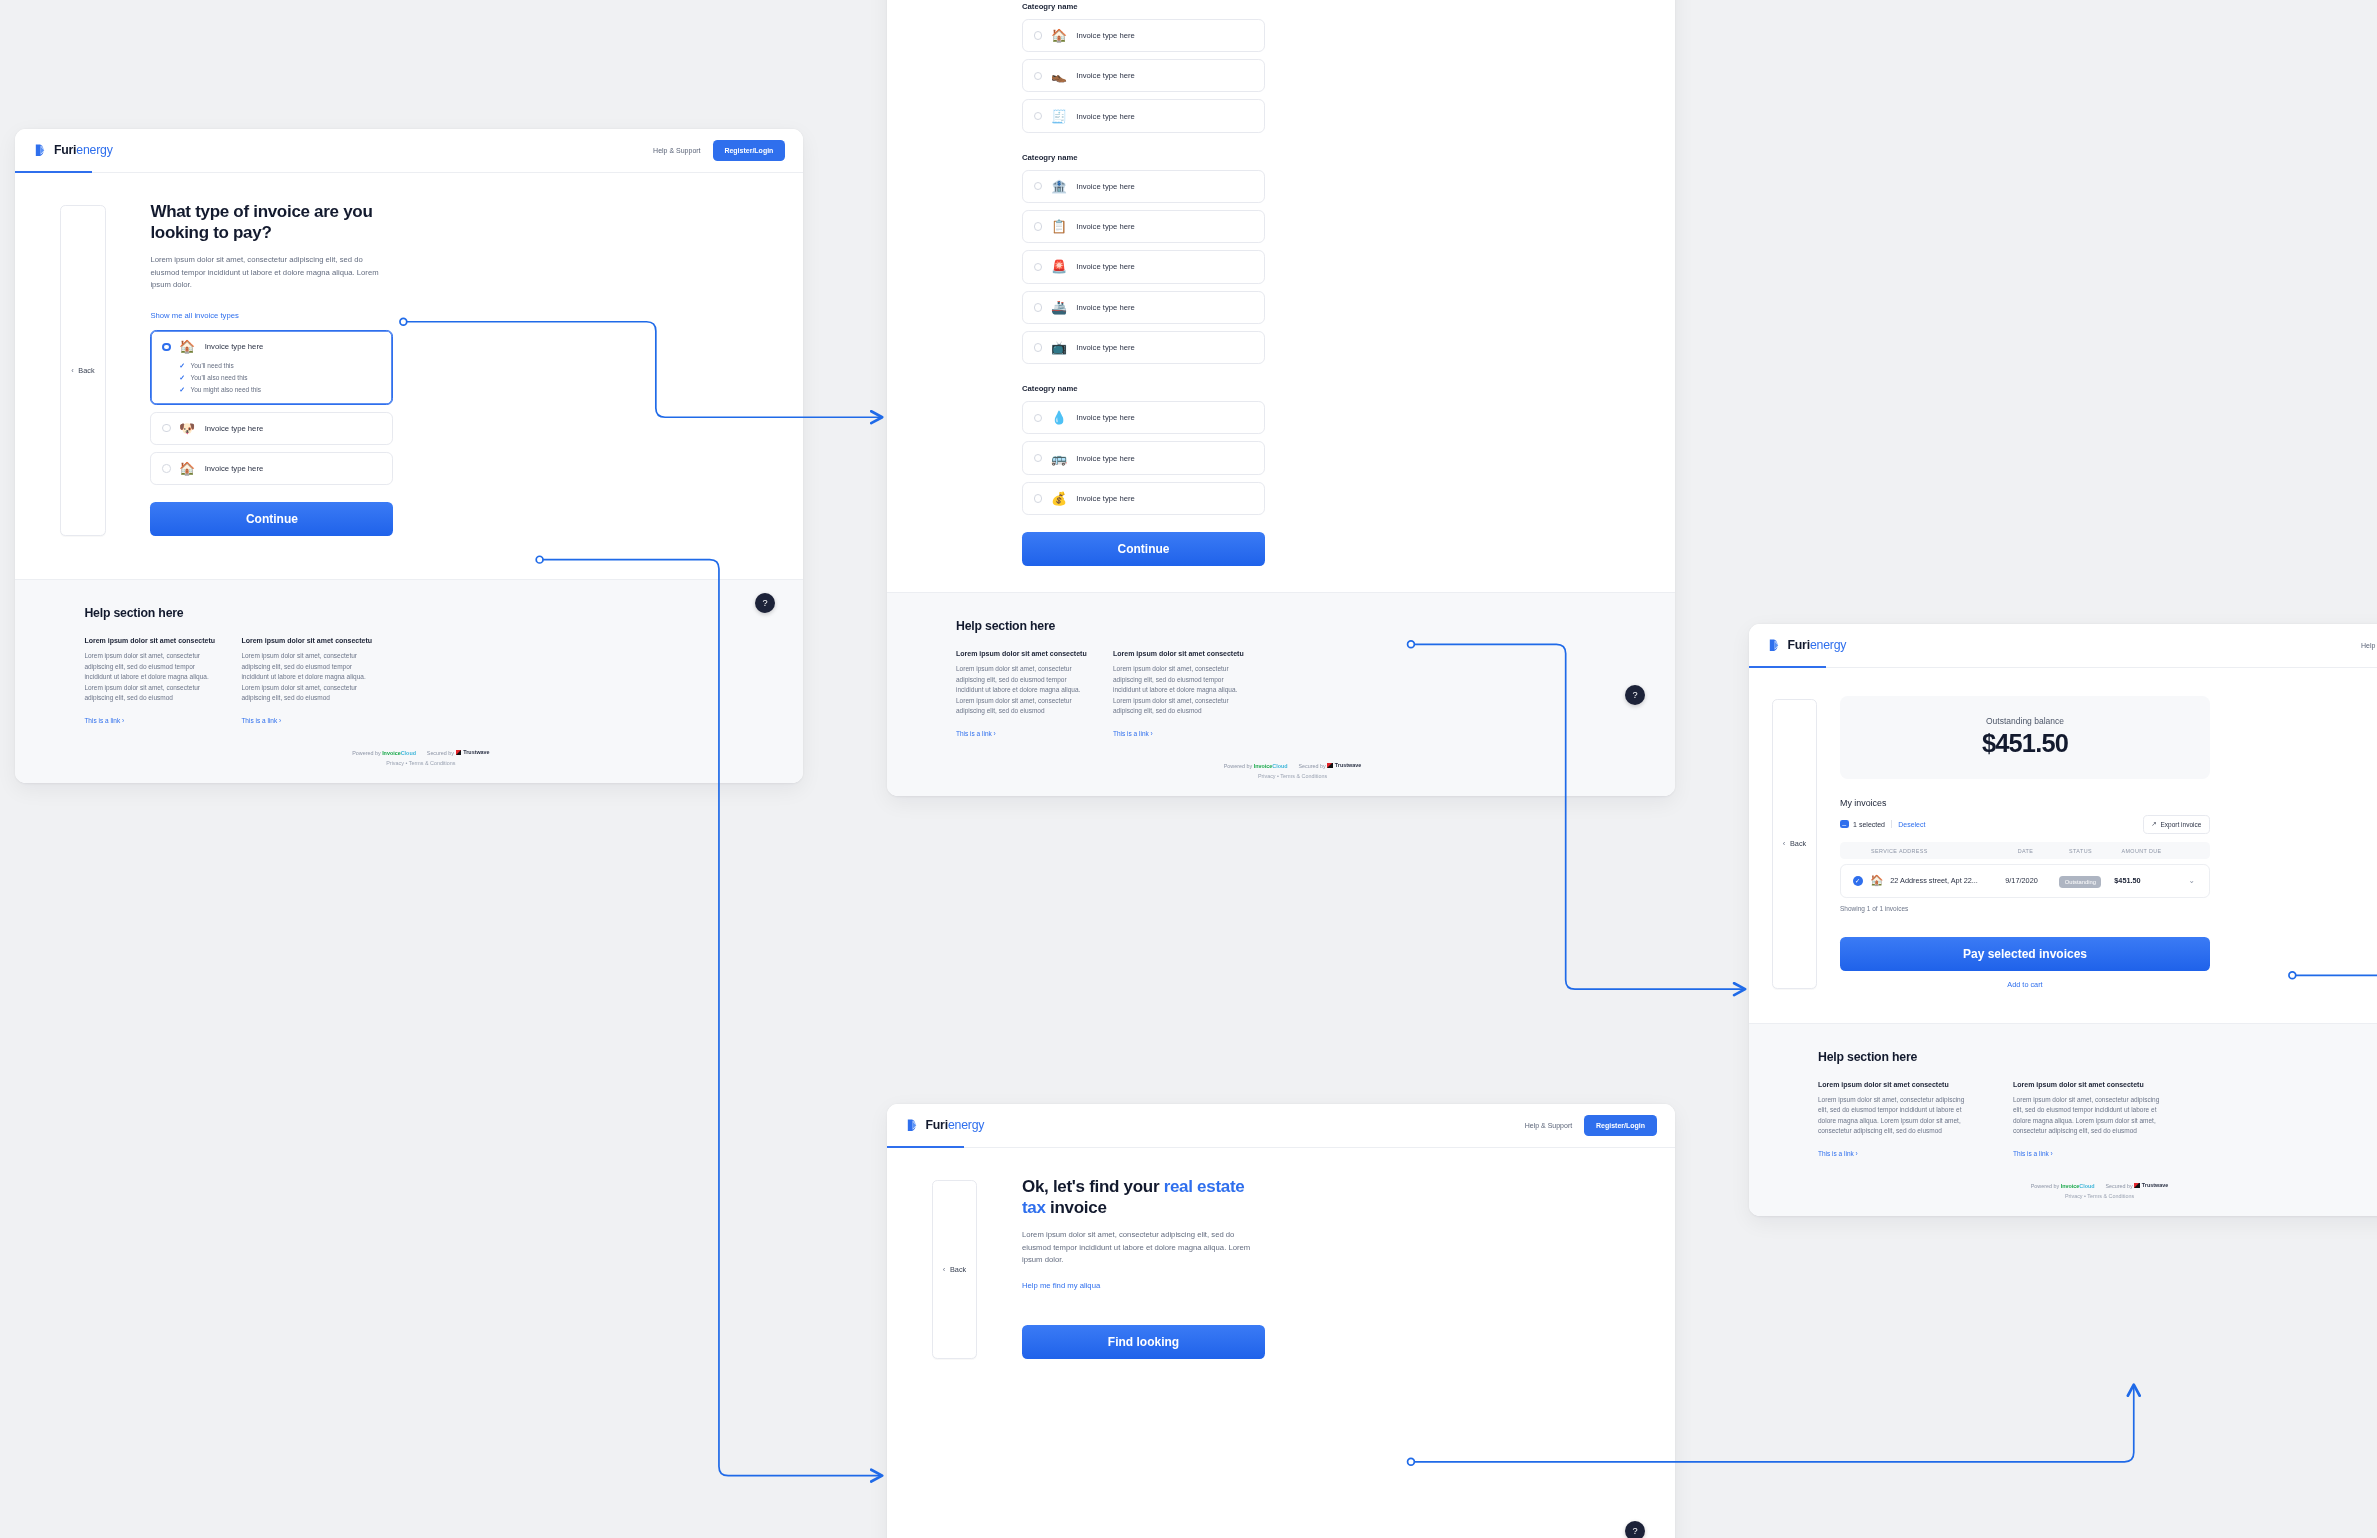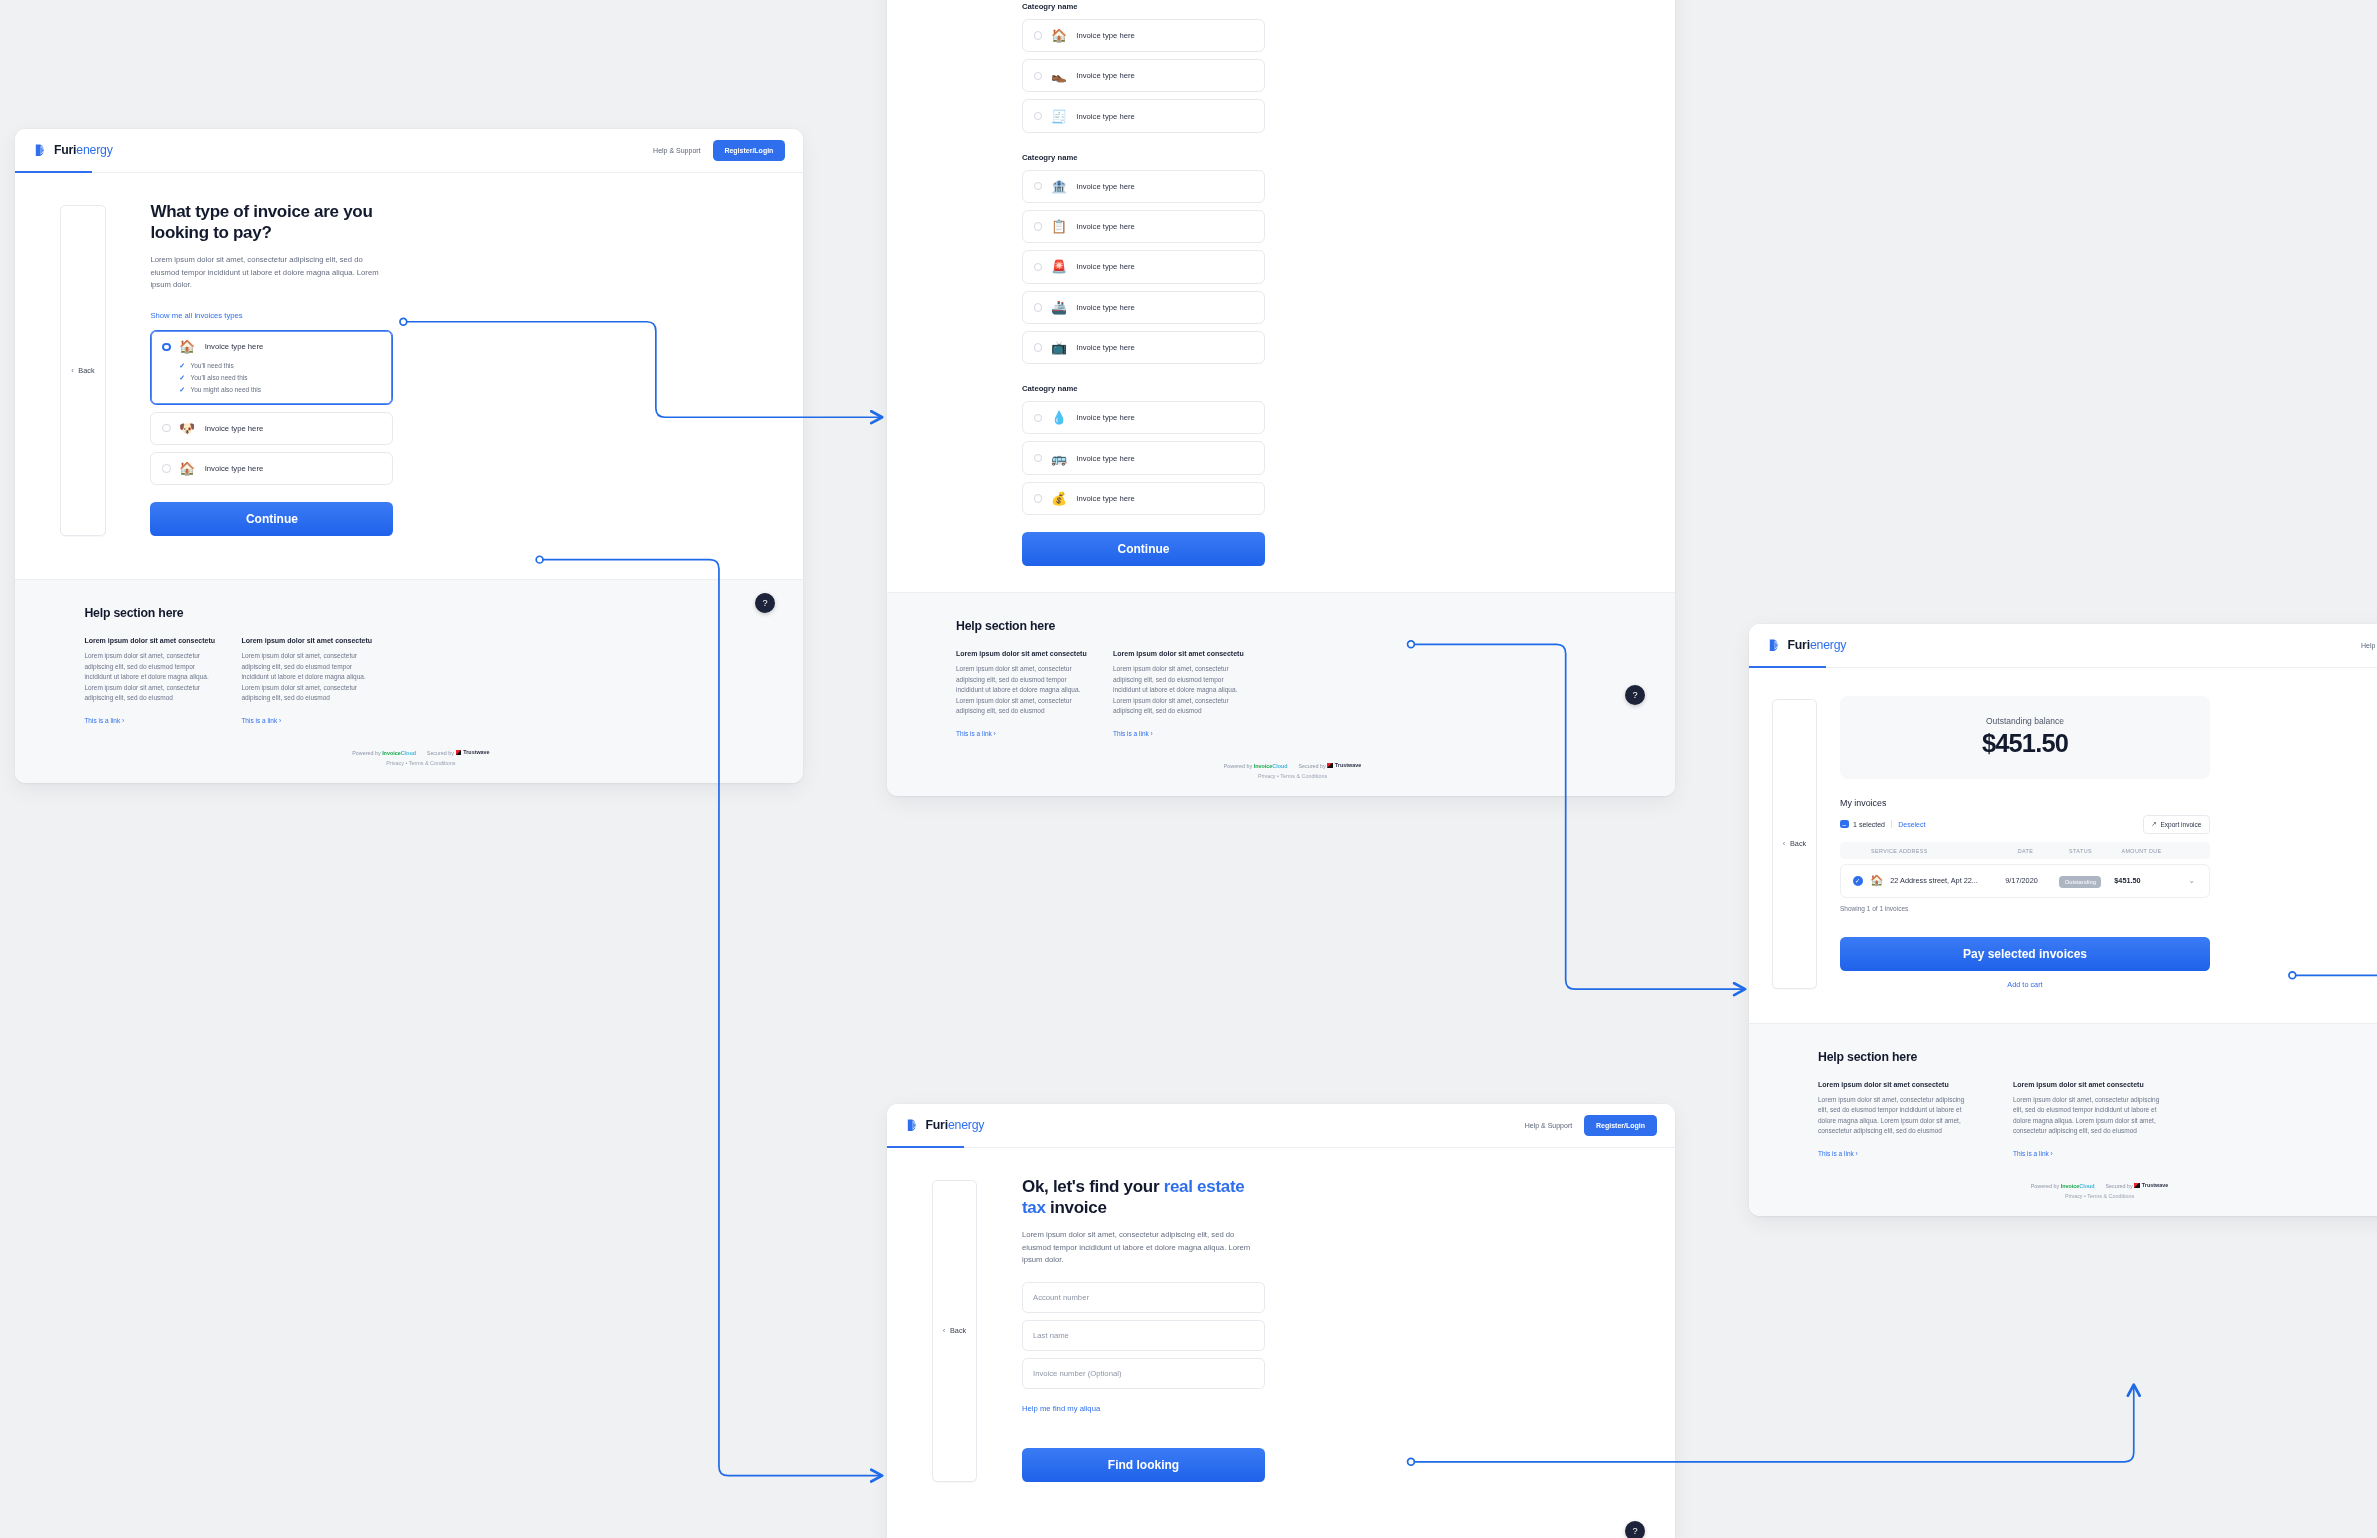--- a/index.html
+++ b/index.html
@@ -258,21 +258,21 @@
         </button>
       </div>
       <div class="main-col">
         <h1 class="title">
           <span>What type of invoice are you</span><br>
           <span>looking to pay?</span>
         </h1>
         <p class="lede">Lorem ipsum dolor sit amet, consectetur adipiscing elit, sed do eiusmod tempor incididunt ut labore et dolore magna aliqua. Lorem ipsum dolor.</p>
 
         <div class="link-row">
-          <a class="link">Show me all invoices types</a>
+          <a class="link">Show me all invoice types</a>
         </div>
 
         <div class="cards">
           <div class="card sel">
             <div class="card-head">
               <span class="radio on"></span>
               <span class="emoji">🏠</span>
               <span class="card-label">Invoice type here</span>
             </div>
             <div class="needs">
@@ -509,25 +509,20 @@
       <div class="back-col">
         <button class="back-btn">
           <span class="chev">‹</span>
           <span>Back</span>
         </button>
       </div>
       <div class="main-col">
         <h1 class="title"><span>Ok, let's find your </span><span class="hl">real estate tax</span><span> invoice</span></h1>
         <p class="lede">Lorem ipsum dolor sit amet, consectetur adipiscing elit, sed do eiusmod tempor incididunt ut labore et dolore magna aliqua. Lorem ipsum dolor.</p>
 
-        <div class="fields">
-          <input class="fld" type="text" placeholder="Account number" style="">
-          <input class="fld" type="text" placeholder="Last name" style="">
-          <input class="fld" type="text" placeholder="Invoice number (Optional)" style="">
-        </div>
 
         <div style="margin-top:10.8px;">
           <a class="link">Help me find my aliqua</a>
         </div>
 
         <button class="pbtn" style="margin-top:34px;">Find looking</button>
       </div>
     </div>
   </section>
   <div class="qbubble" style="left:1625px;top:1521px;">

